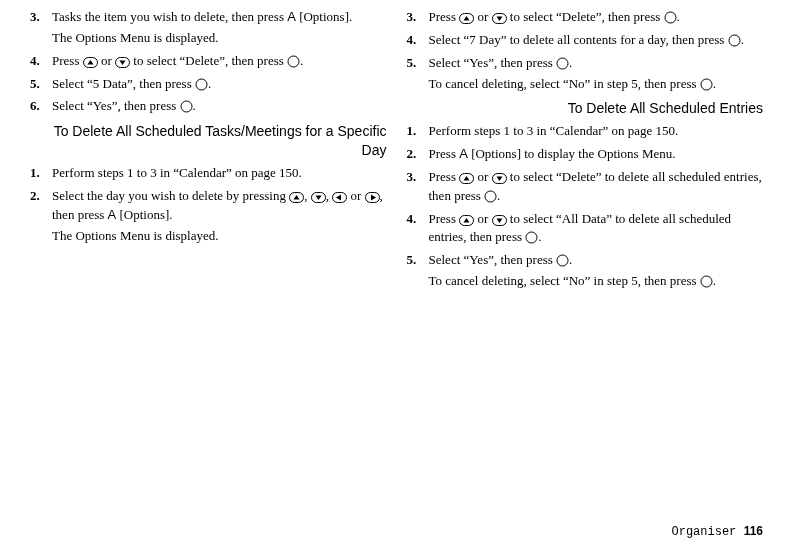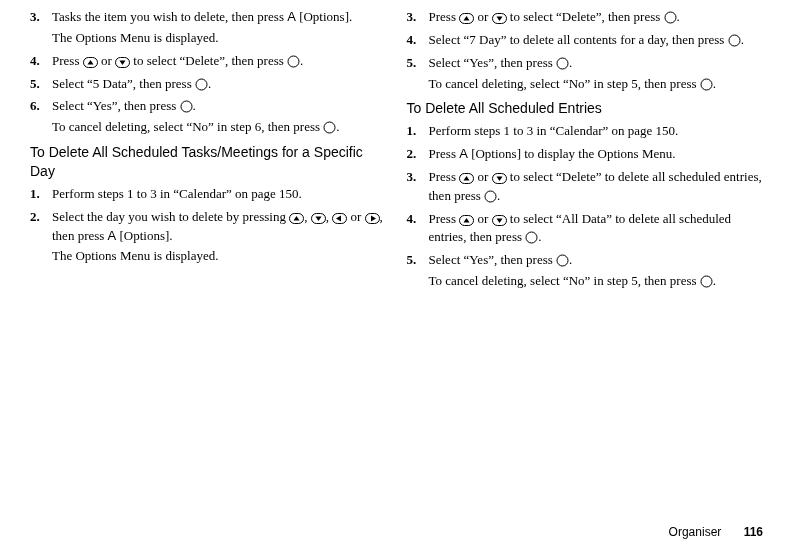--- a/index.html
+++ b/index.html
@@ -20,20 +20,21 @@
   .col {
     width: 50%;
     padding: 0 10px;
     box-sizing: border-box;
   }
   .heading {
     font-family: Arial, Helvetica, sans-serif;
     font-size: 14px;
     margin: 6px 0 2px 0;
     line-height: 1.35;
+    text-align: right;
   }
   ol.steps {
     list-style: none;
     margin: 0;
     padding: 0;
   }
   ol.steps > li {
     margin: 4px 0;
     padding-left: 22px;
     position: relative;
@@ -60,21 +61,22 @@
   .footer {
     position: absolute;
     bottom: 16px;
     right: 30px;
     font-family: Arial, Helvetica, sans-serif;
     font-size: 12px;
     font-weight: bold;
   }
   .footer .section {
     font-weight: normal;
-    margin-right: 19px;
+    margin-right: 4px;
+    font-family: Liberation Mono, monospace;
   }
 </style>
 </head>
 <body>
 
 <svg width="0" height="0" style="position:absolute">
   <defs>
     <g id="up-key">
       <rect x="0.5" y="0.5" width="14" height="10" rx="5" ry="5" fill="#fff" stroke="#000" stroke-width="1"></rect>
       <polygon points="7.5,3 10.5,7.5 4.5,7.5" fill="#000"></polygon>
@@ -120,23 +122,20 @@
         <span class="num">5.</span>
         <span>Select “5 Data”, then press </span><svg class="icon" width="13" height="13">
             <use href="#center-key"></use>
           </svg><span>.</span>
       </li>
       <li>
         <span class="num">6.</span>
         <span>Select “Yes”, then press </span><svg class="icon" width="13" height="13">
             <use href="#center-key"></use>
           </svg><span>.</span>
-        <div class="sub"><span>To cancel deleting, select “No” in step 6, then press </span><svg class="icon" width="13" height="13">
-              <use href="#center-key"></use>
-            </svg><span>.</span></div>
       </li>
     </ol>
 
     <div class="heading">To Delete All Scheduled Tasks/Meetings for a Specific Day</div>
 
     <ol class="steps">
       <li>
         <span class="num">1.</span>
         <span>Perform steps 1 to 3 in “Calendar” on page 150.</span>
       </li>

